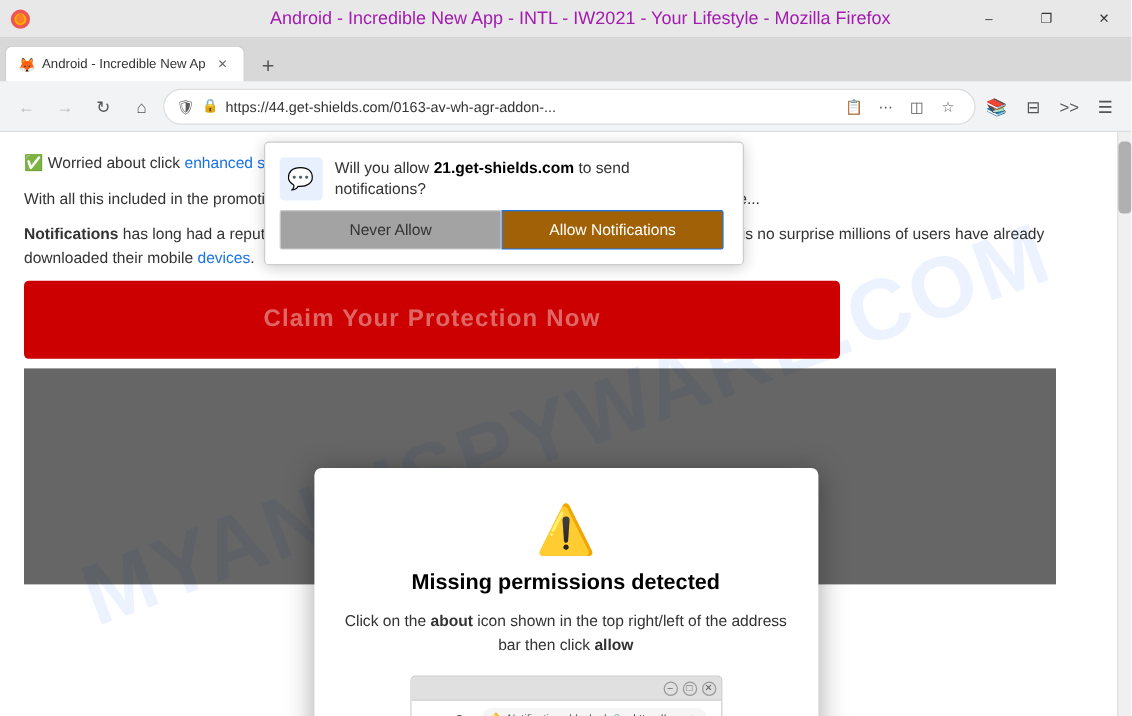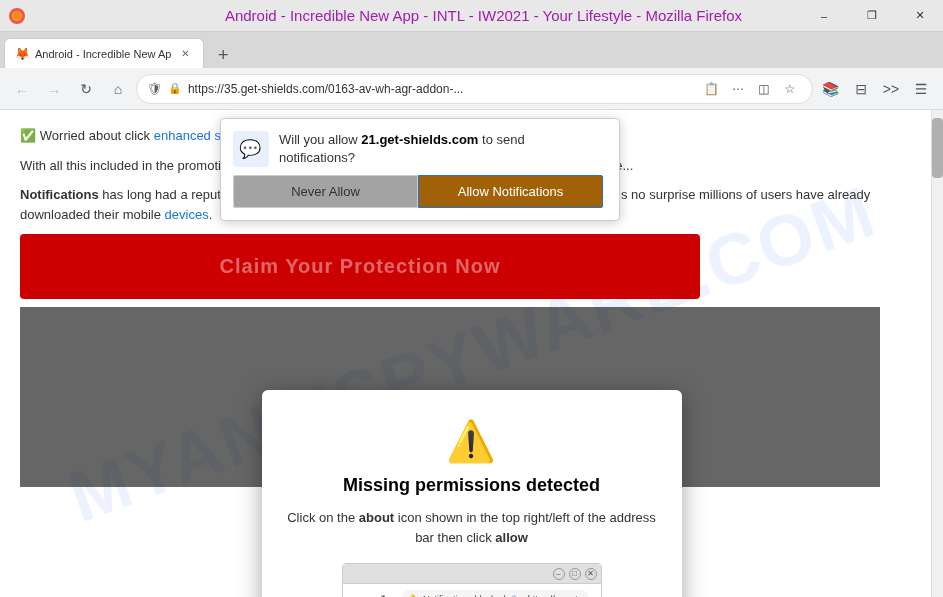--- a/index.html
+++ b/index.html
@@ -452,21 +452,21 @@
 
 <div class="address-bar">
   <button class="nav-btn disabled">←</button>
   <button class="nav-btn disabled">→</button>
   <button class="nav-btn">↻</button>
   <button class="nav-btn">⌂</button>
   <div class="url-bar-wrap">
     <span class="url-shield">🛡</span>
     <span class="url-lock">🔒</span>
     <span class="url-text">
-      <span>https://35.get-shields.com</span><span>/0163-av-wh-agr-addon-...</span>
+      <span>https://44.get-shields.com</span><span>/0163-av-wh-agr-addon-...</span>
     </span>
     <div class="url-actions">
       <button class="url-action-btn">📋</button>
       <button class="url-action-btn">⋯</button>
       <button class="url-action-btn">◫</button>
       <button class="url-action-btn">☆</button>
     </div>
   </div>
   <div class="toolbar-right">
     <button class="nav-btn">📚</button>

